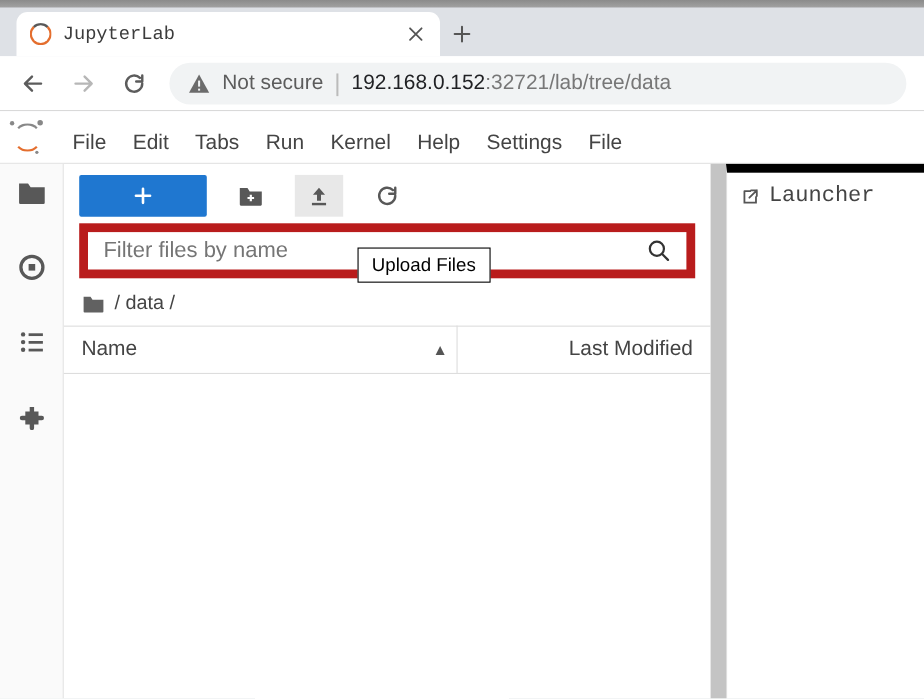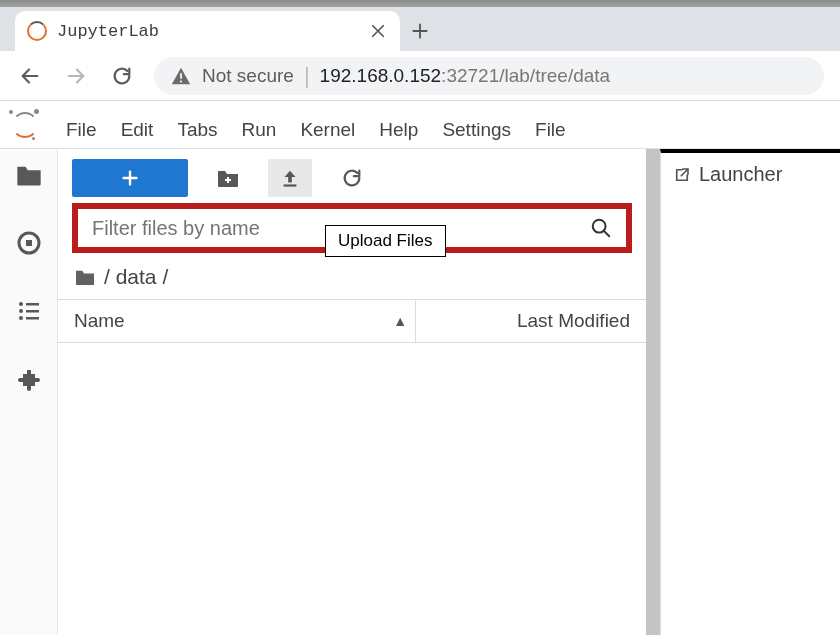--- a/index.html
+++ b/index.html
@@ -148,36 +148,36 @@
     left: 325px; top: 225px;
     border:1.5px solid #000;
     background:#fff;
     padding: 5px 12px;
     font-size:17px;
     z-index: 50;
   }
 
   .filter-row { padding: 0 14px 8px 14px; }
   .filter-box {
-    border: 6px solid #b91c1c;
+    border: 8px solid #b91c1c;
     height: 50px;
     display:flex; align-items:center;
     padding: 0 14px;
   }
   .filter-box input {
     border:none; outline:none; flex:1;
     font-size:20px; color:#888;
     background:transparent;
   }
   .filter-box .search-ico { width:22px; height:22px; }
 
   .breadcrumb {
     display:flex; align-items:center; gap:8px;
     padding: 4px 16px 10px 16px;
-    font-size:21px; color:#444;
+    font-size:18px; color:#444;
   }
   .bc-folder { width:22px; height:18px; fill:#616161; }
 
   .list-header {
     height: 44px;
     border-top:1px solid #ddd;
     border-bottom:1px solid #ddd;
     display:flex; align-items:center;
     font-size:19px; color:#444;
     padding: 0 16px;
@@ -185,23 +185,24 @@
   .lh-sep {
     width:1px; height:44px; background:#ddd;
     margin: 0 14px 0 auto;
   }
   .sort-caret { margin-left:auto; margin-right:8px; font-size:14px; color:#555; }
   .lh-name { flex:1; display:flex; align-items:center; }
   .lh-mod { width: 200px; text-align:right; }
 
   .launcher-panel {
     flex:1;
-    border-top: 4px solid #000000;
+    border-top: 8px solid #000000;
     border-left: 1px solid #ddd;
     padding: 8px 8px;
+    font-family: Liberation Mono, monospace;
   }
   .launcher-tab {
     display:flex; align-items:center; gap:8px;
     font-size:20px; color:#444;
     padding: 2px 4px;
   }
   .pop-ico { width:18px; height:18px; }
 </style>
 </head>
 <body>

